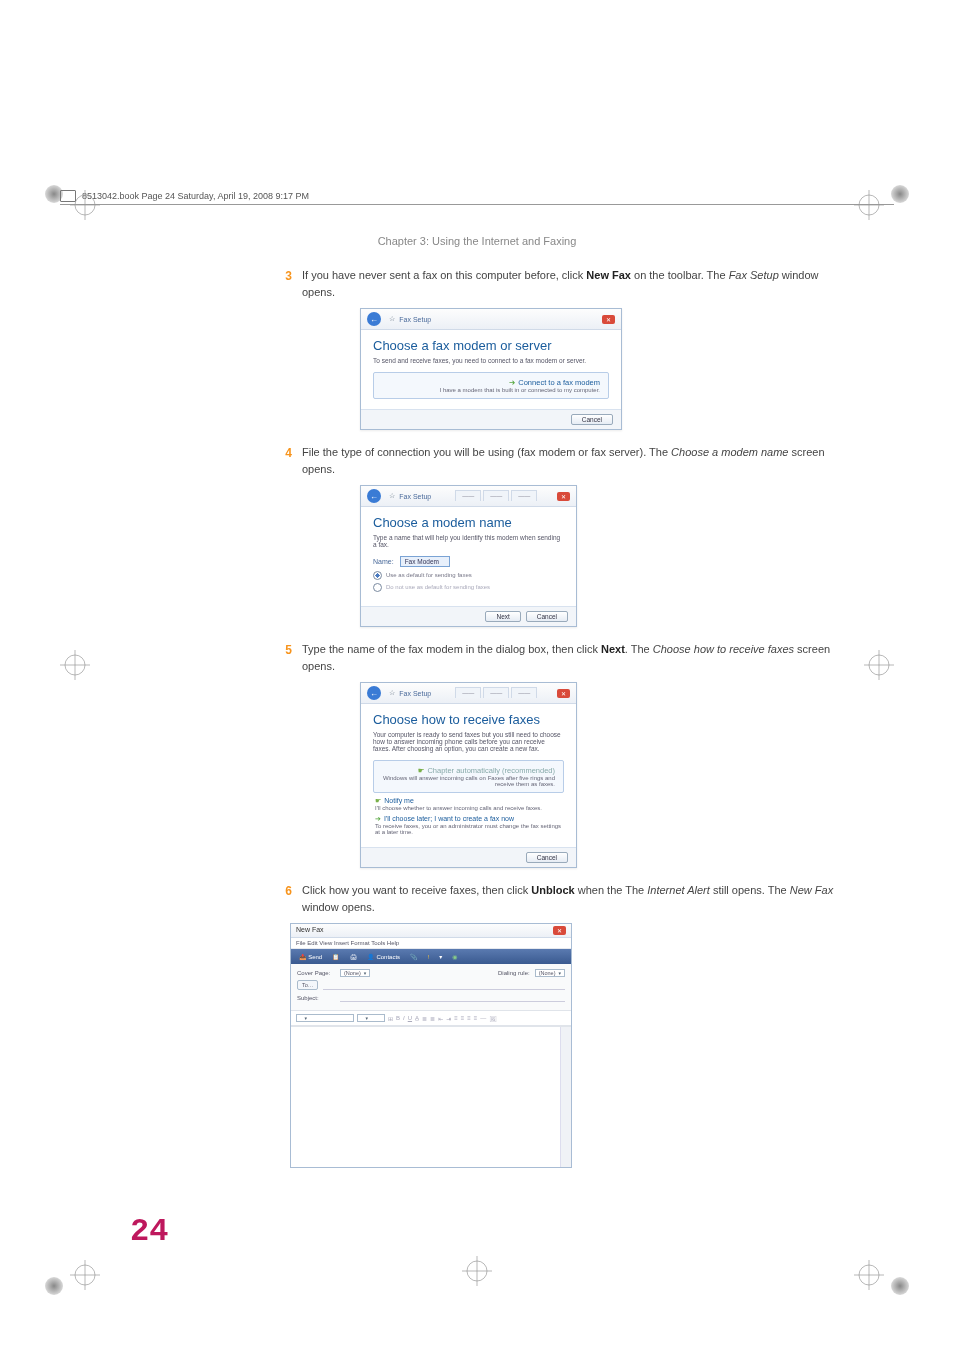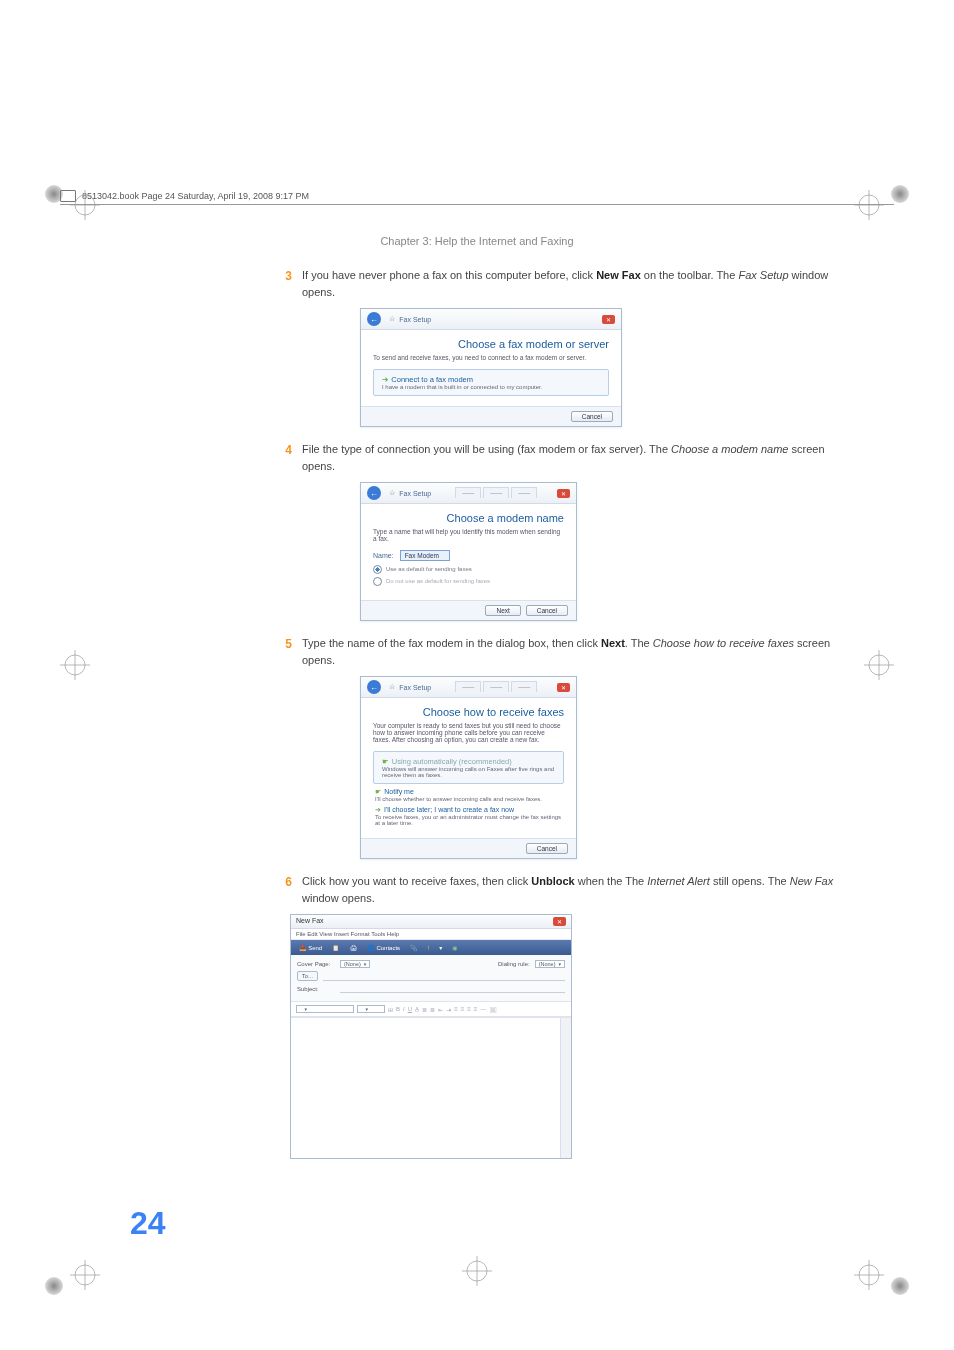--- a/index.html
+++ b/index.html
@@ -100,29 +100,29 @@
     width: 14px; height: 14px;
     border-radius: 50%;
     background: #3a7bd5;
     color: #fff;
     display: inline-flex;
     align-items: center;
     justify-content: center;
     font-size: 8px;
   }
   .win-body { padding: 8px 12px 6px 12px; }
-  .win-h { color: #1a5c9c; font-size: 11px; margin-bottom: 4px; text-align: right; }
+  .win-h { color: #1a5c9c; font-size: 13px; margin-bottom: 4px; }
   .win-sub { color: #556; font-size: 6.5px; margin-bottom: 8px; }
   .choice {
     border: 1px solid #d8e2ef;
     padding: 5px 8px;
     margin-bottom: 4px;
     border-radius: 2px;
   }
-  .choice-hl { background: #f4f8fd; border-color: #b8cde8; }
+  .choice-hl { background: #f4f8fd; border-color: #b8cde8; text-align: right; }
   .choice .ct { color: #1a5c9c; font-size: 7.5px; }
   .choice .cd { color: #667; font-size: 6px; }
   .arrow-b { color: #58a842; margin-right: 3px; }
   .win-footer {
     background: #f2f5f9;
     border-top: 1px solid #d8e2ef;
     padding: 4px 8px;
     text-align: right;
   }
   .btn {
@@ -194,24 +194,25 @@
     align-items: center;
     gap: 3px;
   }
   .nf-sel::after { content: "▾"; font-size: 5px; color: #567; }
   .nf-fmtbar { padding: 3px 5px; border-bottom: 1px solid #e0e4ea; font-size: 6px; color: #aab; display: flex; gap: 3px; align-items: center; }
   .nf-body { height: 140px; border-top: 1px solid #e0e4ea; position: relative; }
   .nf-scroll { position: absolute; right: 0; top: 0; bottom: 0; width: 10px; background: #f0f2f6; border-left: 1px solid #dde; }
   .page-num {
     position: absolute;
     left: 130px;
-    bottom: 108px;
+    bottom: 100px;
     font-size: 32px;
-    color: #3b82f6;
+    color: #be185d;
     font-weight: bold;
+    font-family: Liberation Mono, monospace;
   }
   .center-cross {
     position: absolute;
     left: 50%;
     bottom: 60px;
     transform: translateX(-50%);
   }
 </style>
 </head>
 <body>
@@ -249,28 +250,28 @@
       </svg>
   </div>
 
   <div style="height:130px;"></div>
 
   <div class="header-line">
     <span class="book-icon"></span>
     <span>8513042.book  Page 24  Saturday, April 19, 2008  9:17 PM</span>
   </div>
 
-  <div class="chapter-title">Chapter 3: Help the Internet and Faxing</div>
+  <div class="chapter-title">Chapter 3: Using the Internet and Faxing</div>
 
   <div class="content">
 
     <div class="step">
       <div class="step-num">3</div>
       <div class="step-body">
-        <span>If you have never phone a fax on this computer before, click </span><b>New Fax</b><span> on the toolbar. The </span><i>Fax Setup</i><span> window opens.</span>
+        <span>If you have never sent a fax on this computer before, click </span><b>New Fax</b><span> on the toolbar. The </span><i>Fax Setup</i><span> window opens.</span>
       </div>
     </div>
 
     <div class="screenshot">
       <div class="win" style="width:260px;">
         <div class="win-title">
           <span class="back-arrow">←</span>
           <span style="margin-left:4px;font-size:7px;color:#567;">☆</span>
           <span>Fax Setup</span>
           <span class="red-x">✕</span>
@@ -343,21 +344,21 @@
               <span class="tab">——</span>
               <span class="tab">——</span>
               <span class="tab">——</span>
             </div>
           <span class="red-x">✕</span>
         </div>
         <div class="win-body">
           <div class="win-h">Choose how to receive faxes</div>
           <div class="win-sub">Your computer is ready to send faxes but you still need to choose how to answer incoming phone calls before you can receive faxes. After choosing an option, you can create a new fax.</div>
           <div class="choice choice-hl">
-            <div class="ct" style="color:#8aa;"><span style="color:#7ab04a;margin-right:3px;">☛</span><span>Using automatically (recommended)</span></div>
+            <div class="ct" style="color:#8aa;"><span style="color:#7ab04a;margin-right:3px;">☛</span><span>Chapter automatically (recommended)</span></div>
             <div class="cd">Windows will answer incoming calls on Faxes after five rings and receive them as faxes.</div>
           </div>
           <div style="margin:4px 2px;">
             <div class="ct" style="color:#1a5c9c;font-size:7px;"><span style="color:#7ab04a;margin-right:3px;">☛</span><span>Notify me</span></div>
             <div class="cd" style="color:#667;font-size:6px;">I'll choose whether to answer incoming calls and receive faxes.</div>
           </div>
           <div style="margin:4px 2px 6px 2px;">
             <div class="ct" style="color:#1a5c9c;font-size:7px;"><span class="arrow-b">➔</span><span>I'll choose later; I want to create a fax now</span></div>
             <div class="cd" style="color:#667;font-size:6px;">To receive faxes, you or an administrator must change the fax settings at a later time.</div>
           </div>

